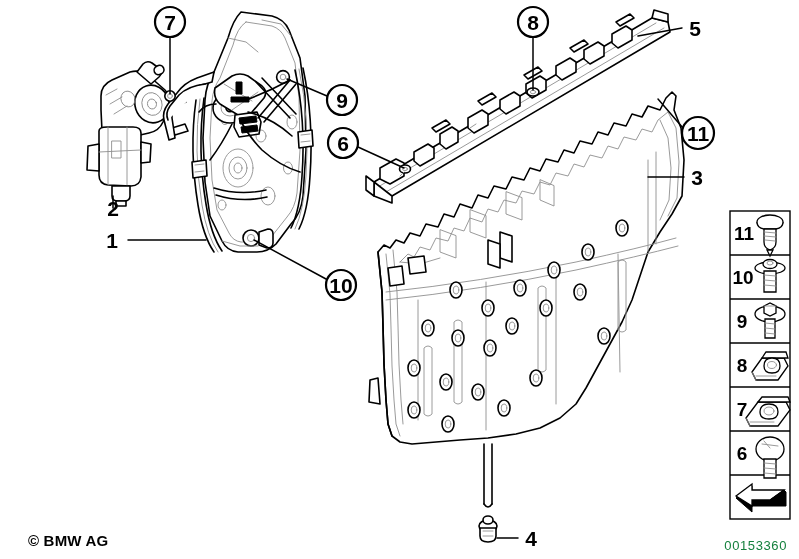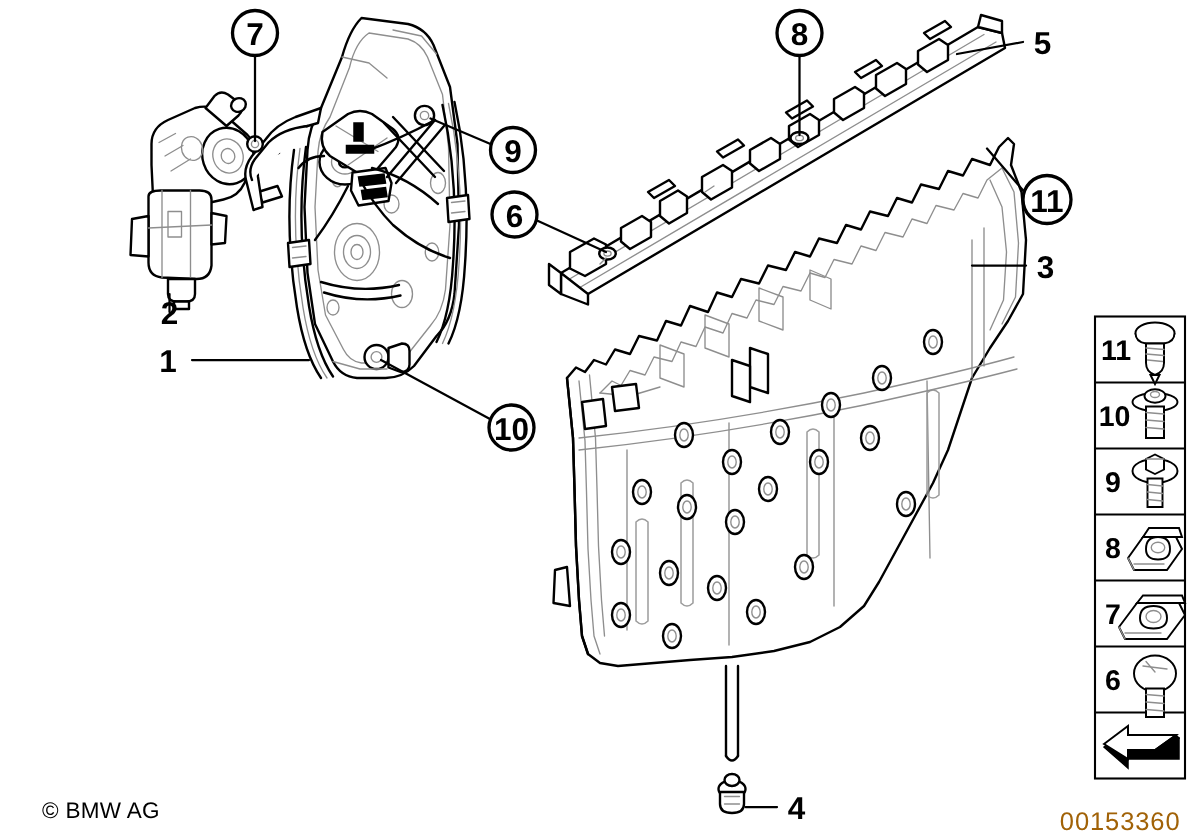--- a/index.html
+++ b/index.html
@@ -23,31 +23,31 @@
     left: 0;
     top: 0;
     width: 799px;
     height: 559px;
   }
   .copyright {
     position: absolute;
     left: 28px;
     top: 532px;
     font-size: 15px;
-    font-weight: normal;
+    font-weight: bold;
     letter-spacing: 0.2px;
     color: #000000;
     white-space: nowrap;
   }
   .partnumber {
     position: absolute;
     right: 12px;
     top: 538px;
-    font-size: 17px;
-    color: #a16207;
+    font-size: 13px;
+    color: #15803d;
     letter-spacing: 0.6px;
     white-space: nowrap;
     margin-left: 44px;
   }
   svg text {
     font-family: "Liberation Sans", sans-serif;
   }
 </style>
 </head>
 <body>

